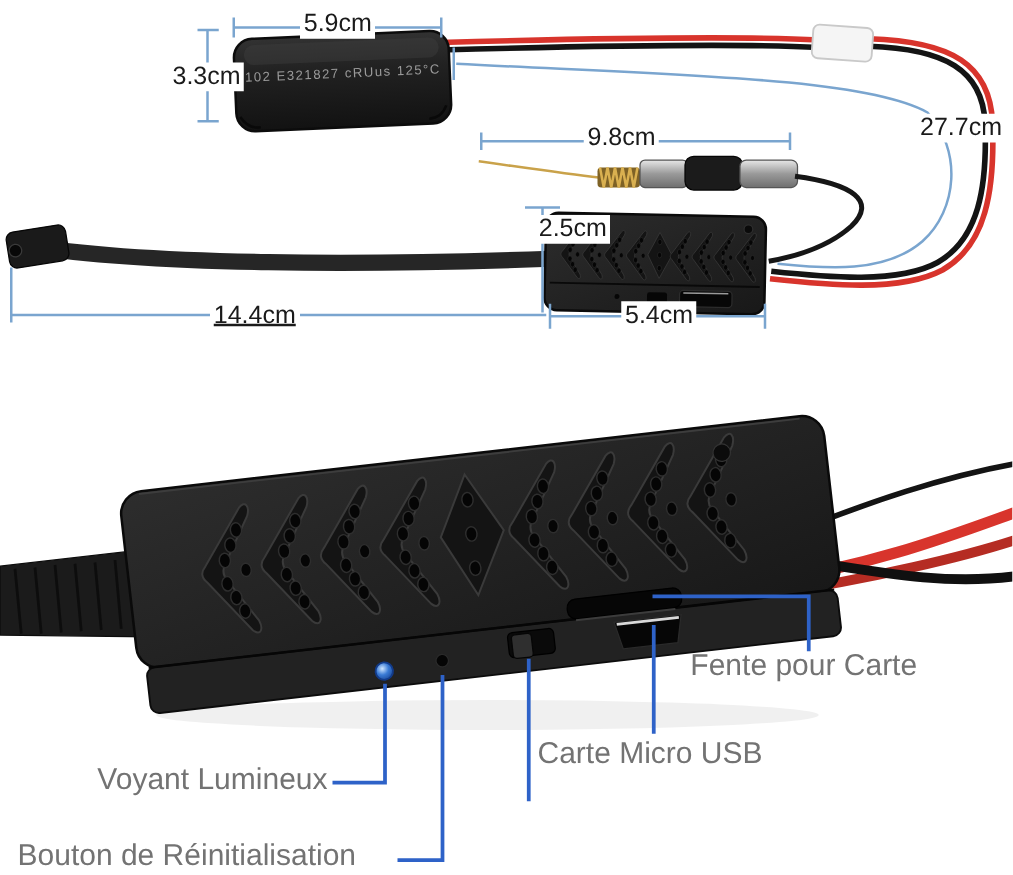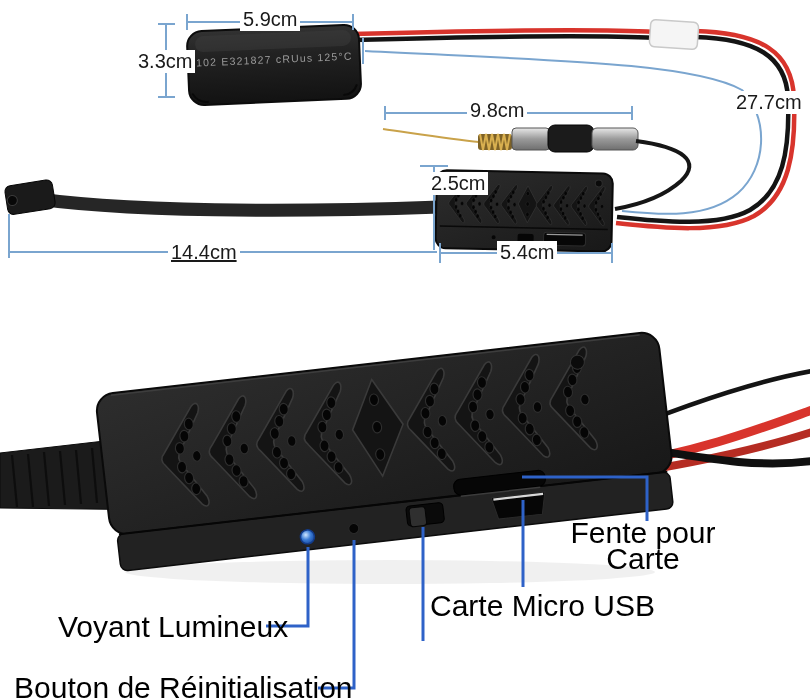--- a/index.html
+++ b/index.html
@@ -1,21 +1,21 @@
 <!DOCTYPE html>
 <html><head>
 <meta charset="utf-8">
 <style>
   html,body{margin:0;padding:0;background:#fff;}
   .stage{position:relative;width:810px;height:700px;background:#fff;overflow:hidden;
          font-family:"Liberation Sans", sans-serif;}
   .stage svg{position:absolute;left:0;top:0;}
   .meas{position:absolute;font-size:20px;color:#1a1a1a;background:#fff;padding:0 3px;
         white-space:nowrap;z-index:3;}
-  .lbl{position:absolute;font-size:30px;color:#000000;white-space:nowrap;z-index:3;}
+  .lbl{position:absolute;font-size:24px;color:#737373;white-space:nowrap;z-index:3;}
   .lbl.center{text-align:center;white-space:normal;line-height:26px;}
   .batt-print{position:absolute;left:196px;top:53px;width:160px;font-size:10.5px;
               letter-spacing:1.2px;color:#9a9a9a;transform:rotate(-2.5deg);z-index:3;
               white-space:nowrap;}
 </style>
 </head>
 <body>
 
 <div class="stage">
 

